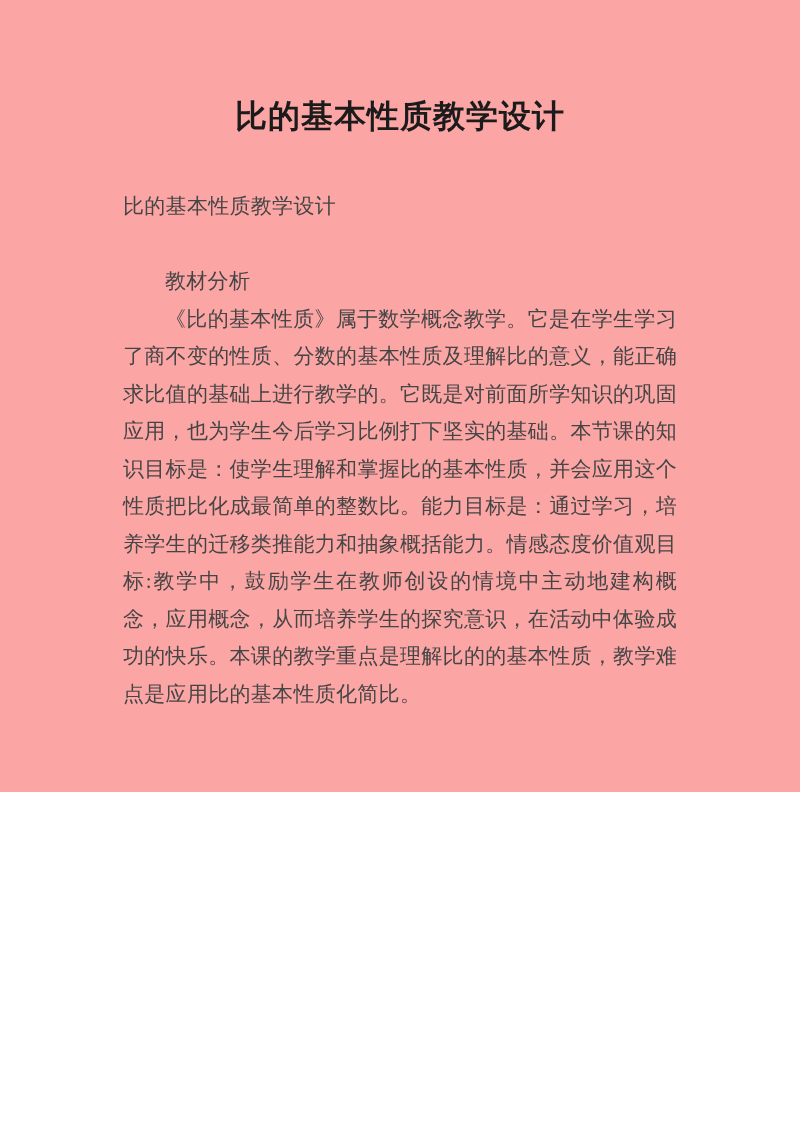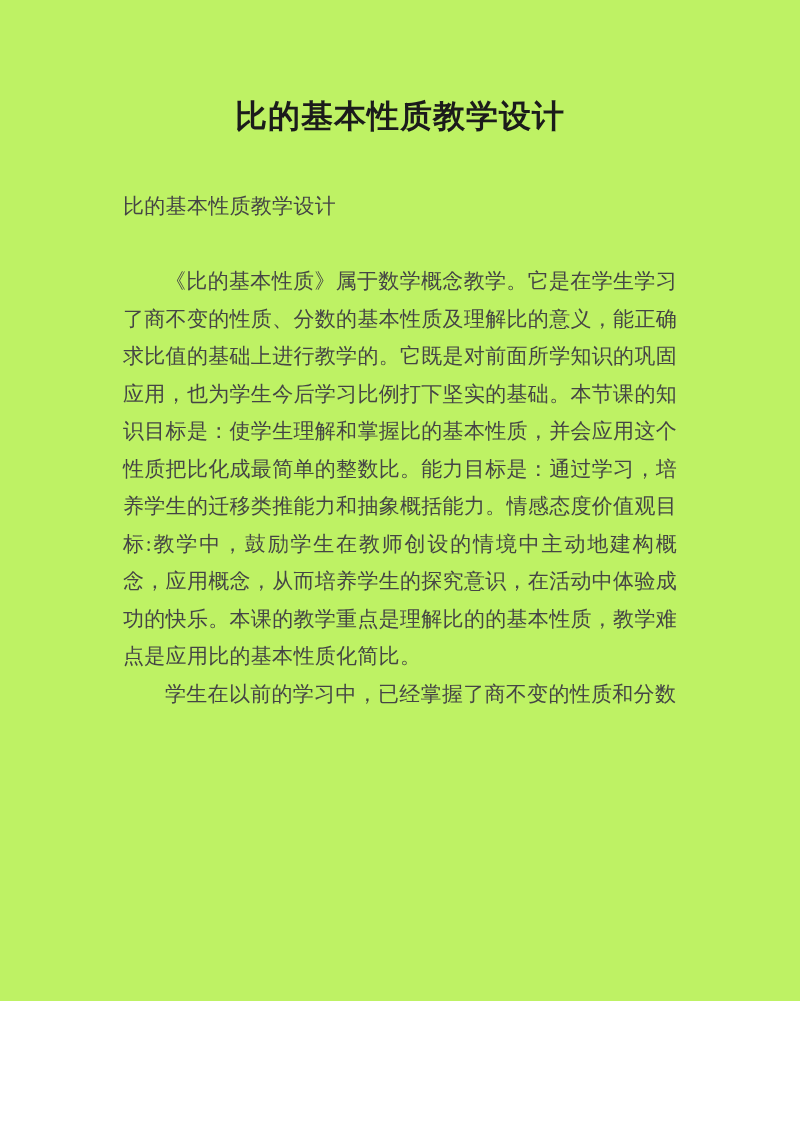--- a/index.html
+++ b/index.html
@@ -3,22 +3,22 @@
 <meta charset="utf-8">
 <style>
   html, body {
     margin: 0;
     padding: 0;
     background: #ffffff;
   }
   .page {
     position: relative;
     width: 800px;
-    height: 1001px;
-    background: #bef264;
+    height: 792px;
+    background: #fca5a5;
     overflow: hidden;
     font-family: "Liberation Serif", serif;
   }
   .doc-title {
     margin: 0;
     padding-top: 94px;
     height: 45px;
     line-height: 45px;
     text-align: center;
     font-size: 32px;
@@ -52,19 +52,19 @@
 <div class="page">
   <h1 class="doc-title">比的基本性质教学设计</h1>
 
   <div class="content">
     <p class="para">比的基本性质教学设计</p>
 
 
     <div class="spacer"></div>
 
 
+    <p class="para indent">教材分析</p>
 
     <p class="para indent">《比的基本性质》属于数学概念教学。它是在学生学习了商不变的性质、分数的基本性质及理解比的意义，能正确求比值的基础上进行教学的。它既是对前面所学知识的巩固应用，也为学生今后学习比例打下坚实的基础。本节课的知识目标是：使学生理解和掌握比的基本性质，并会应用这个性质把比化成最简单的整数比。能力目标是：通过学习，培养学生的迁移类推能力和抽象概括能力。情感态度价值观目标:教学中，鼓励学生在教师创设的情境中主动地建构概念，应用概念，从而培养学生的探究意识，在活动中体验成功的快乐。本课的教学重点是理解比的的基本性质，教学难点是应用比的基本性质化简比。</p>
 
 
-    <p class="para indent">学生在以前的学习中，已经掌握了商不变的性质和分数</p>
   </div>
 </div>
 
 </body></html>

